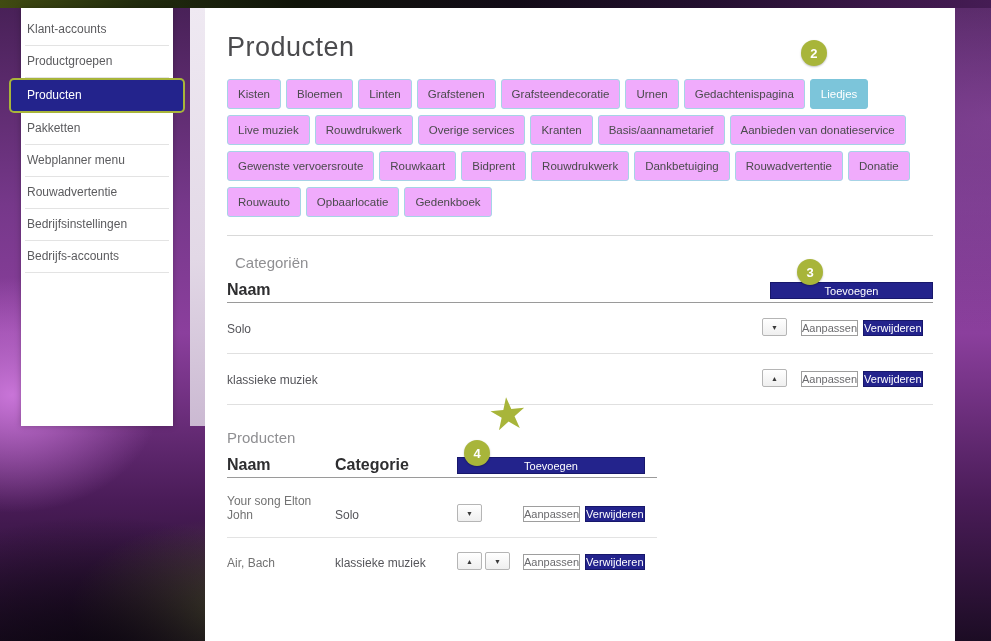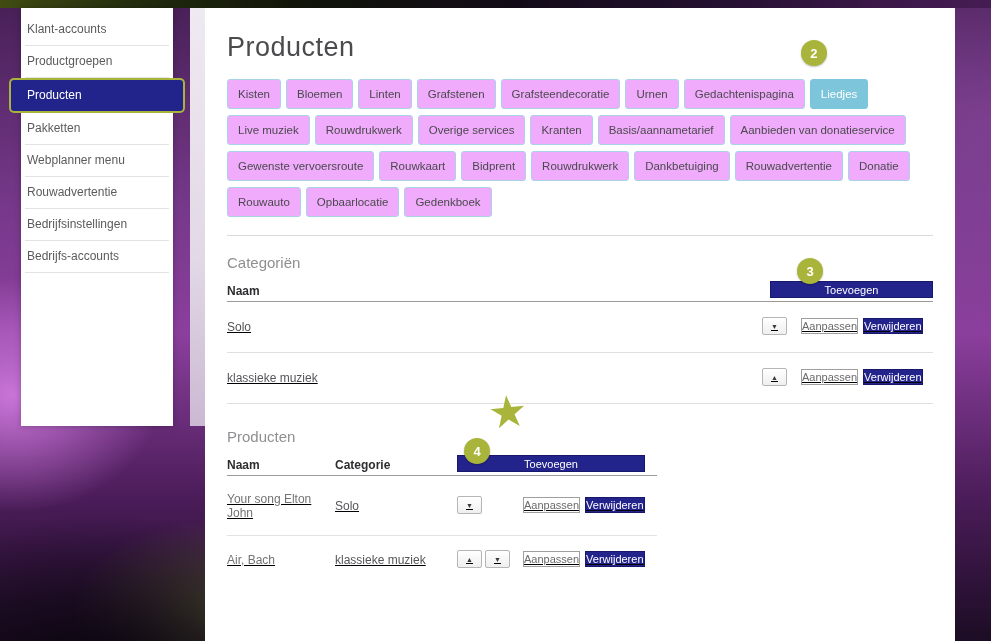--- a/index.html
+++ b/index.html
@@ -52,39 +52,39 @@
     font-size:11.5px; color:#4a4a4c; background:#f0abfc;
     border:1px solid #a6d3e6; border-radius:3px;
     padding:0 10px; height:30px; display:flex; align-items:center;
     cursor:pointer; font-family:inherit; white-space:nowrap;
   }
   .tab.selected { background:#7cc5da; border-color:#7cc5da; color:#fff; }
   .tab-anchor { position:relative; }
 
   .divider { border-top:1px solid #d9d9d9; margin-top:18px; }
 
-  .section-title { font-size:15px; font-weight:400; color:#8f8f92; margin:18px 0 10px; }
+  .section-title { font-size:15px; font-weight:400; color:#8f8f92; margin:18px 8px 10px; }
   .prod-section .section-title { margin:24px 0 10px; }
 
   .table-head {
     display:flex; align-items:flex-end;
     border-bottom:1px solid #9a9a9a; padding-bottom:3px;
   }
-  .col-label { font-size:12px; font-weight:bold; color:#2e2e30; }
+  .col-label { font-size:16px; font-weight:bold; color:#2e2e30; }
 
   .btn-primary {
     background:#23238c; color:#fff; border:1px solid #17176b;
     display:flex; align-items:center; justify-content:center;
     cursor:pointer; font-family:inherit; font-size:11px;
   }
   .btn-add { height:17px; position:relative; overflow:visible; }
   .cat-add { margin-left:auto; width:163px; }
   .prod-add { width:188px; }
 
-  .cat-row, .prod-row { display:flex; align-items:center;text-decoration:underline; }
+  .cat-row, .prod-row { display:flex; align-items:flex-end; }
   .cat-row { padding:15px 0 17px; border-bottom:1px solid #e0e0e0; }
   .cell-name { font-size:12px; color:#55555a; padding-top:2px; }
   .cat-row .cell-name { flex:1; }
   .move-controls { display:flex; gap:3px; }
   .cat-row .move-controls { margin-left:auto; margin-right:14px; }
   .move-btn {
     width:25px; height:18px; background:linear-gradient(#ffffff,#efefef);
     border:1px solid #b5b5b5; border-radius:2px; color:#3a3a3a;
     display:flex; align-items:center; justify-content:center;
     cursor:pointer; font-family:inherit; padding:0;

